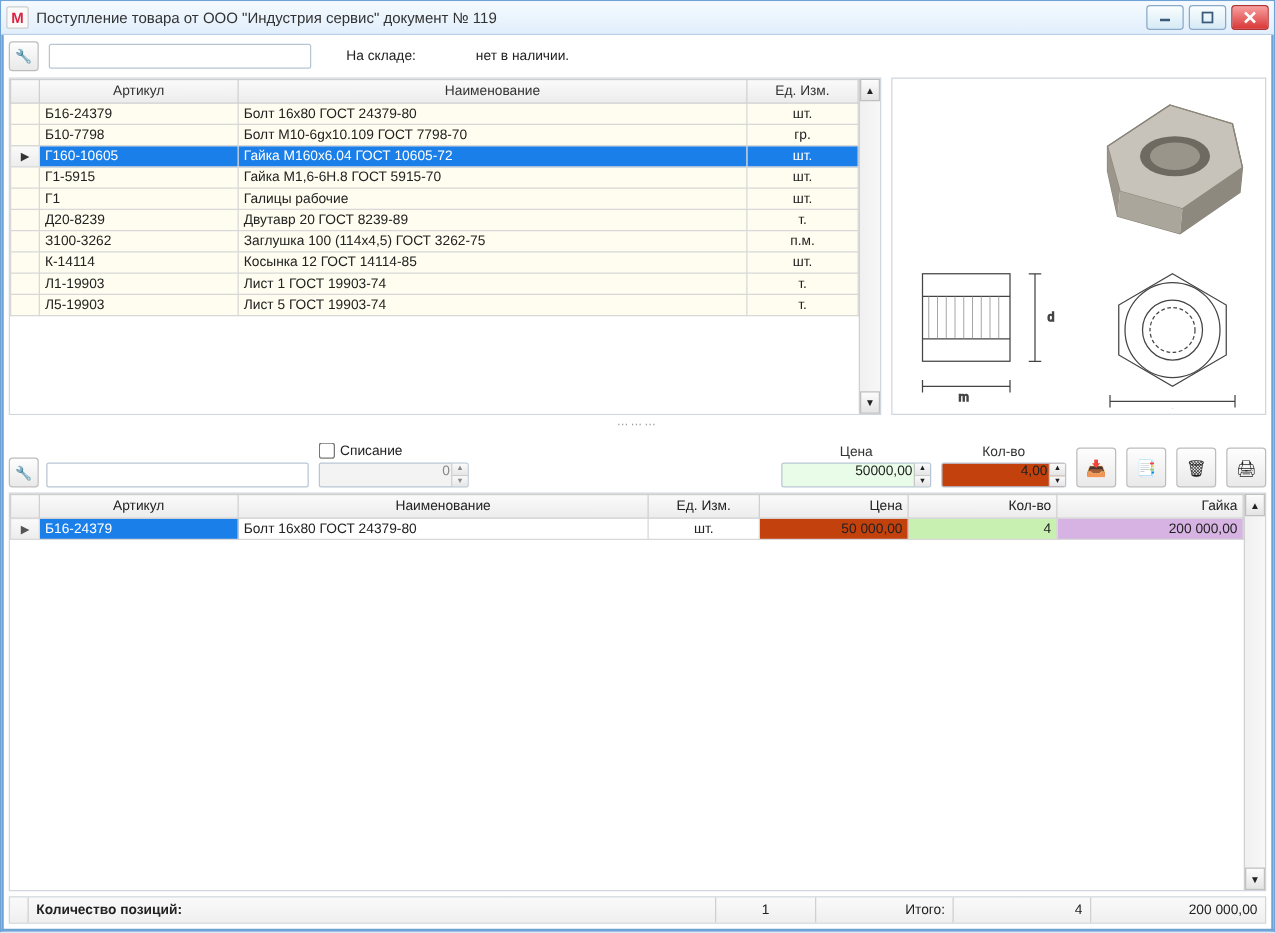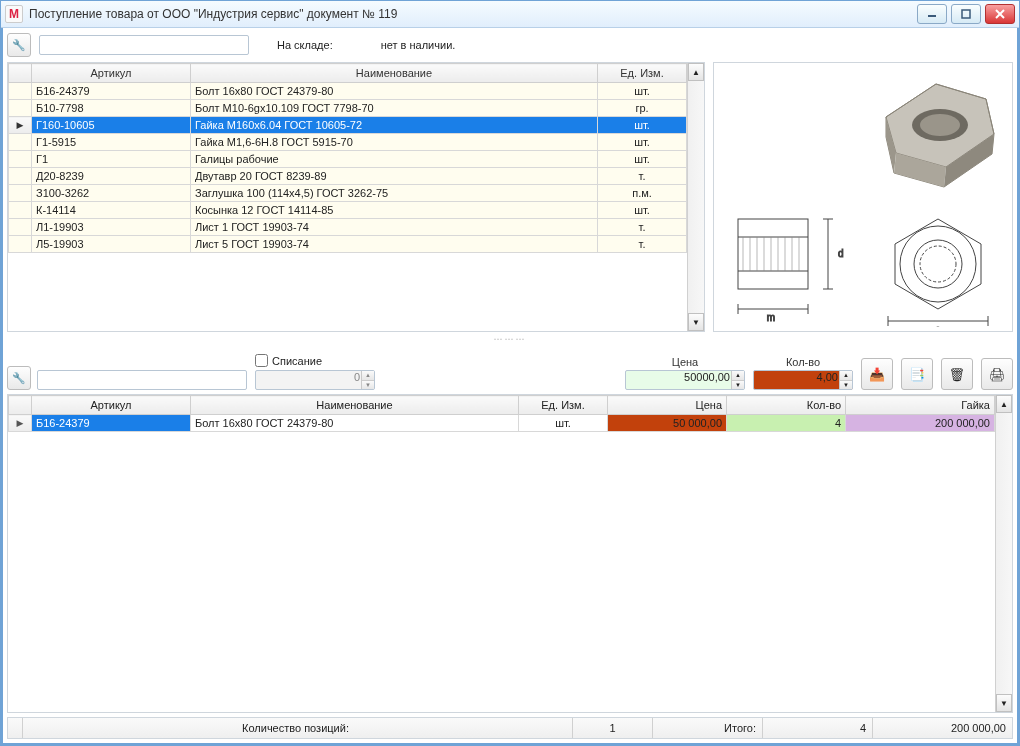--- a/index.html
+++ b/index.html
@@ -63,21 +63,21 @@
   .c-qty{width:110px;text-align:right;}
   .c-sum{width:140px;text-align:right;}
   .doc-art{background:#1a7fe8;color:#fff;}
   .doc-price{background:#c2410c;}
   .doc-qty{background:#c8f0b0;}
   .doc-sum{background:#d6b3e2;}
   
   .footer{border:1px solid #cfd6dd;display:flex;background:linear-gradient(#fafafa,#efefef);}
   .footer .cell{border-left:1px solid #d0d0d0;padding:4px 6px;text-align:right;box-sizing:border-box;}
   .footer .mark{width:14px;border:none;}
-  .footer .lab{flex:1;text-align:center;padding-right:10px;}
+  .footer .lab{flex:1;text-align:left;padding-right:10px;font-weight:bold;}
 </style>
 </head>
 <body>
 
 <div class="window">
 
   <div class="titlebar">
     <div class="appicon">М</div>
     <div class="title">Поступление товара от ООО "Индустрия сервис" документ № 119</div>
     <div class="winbtns">

